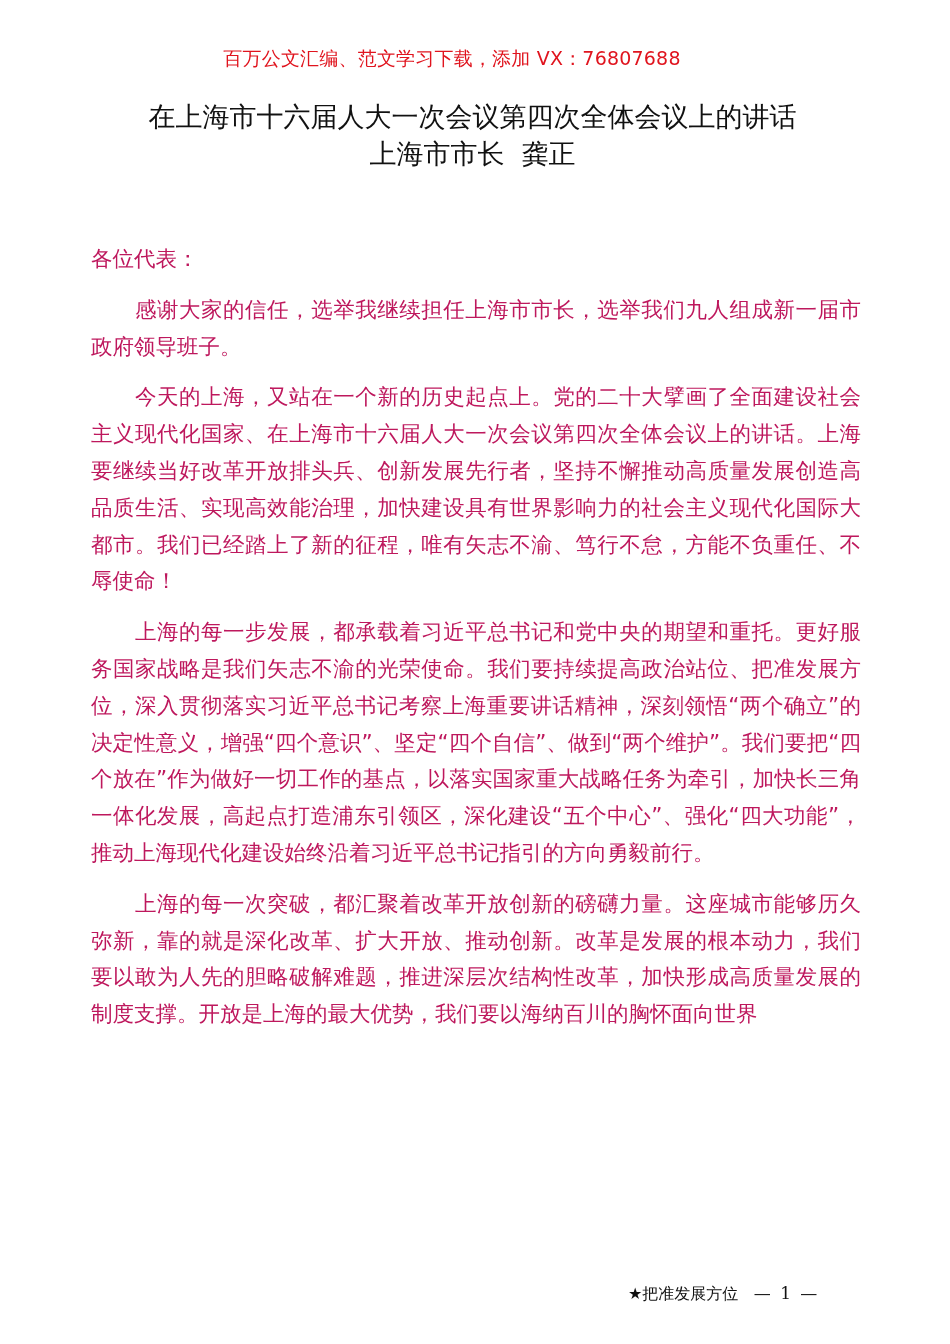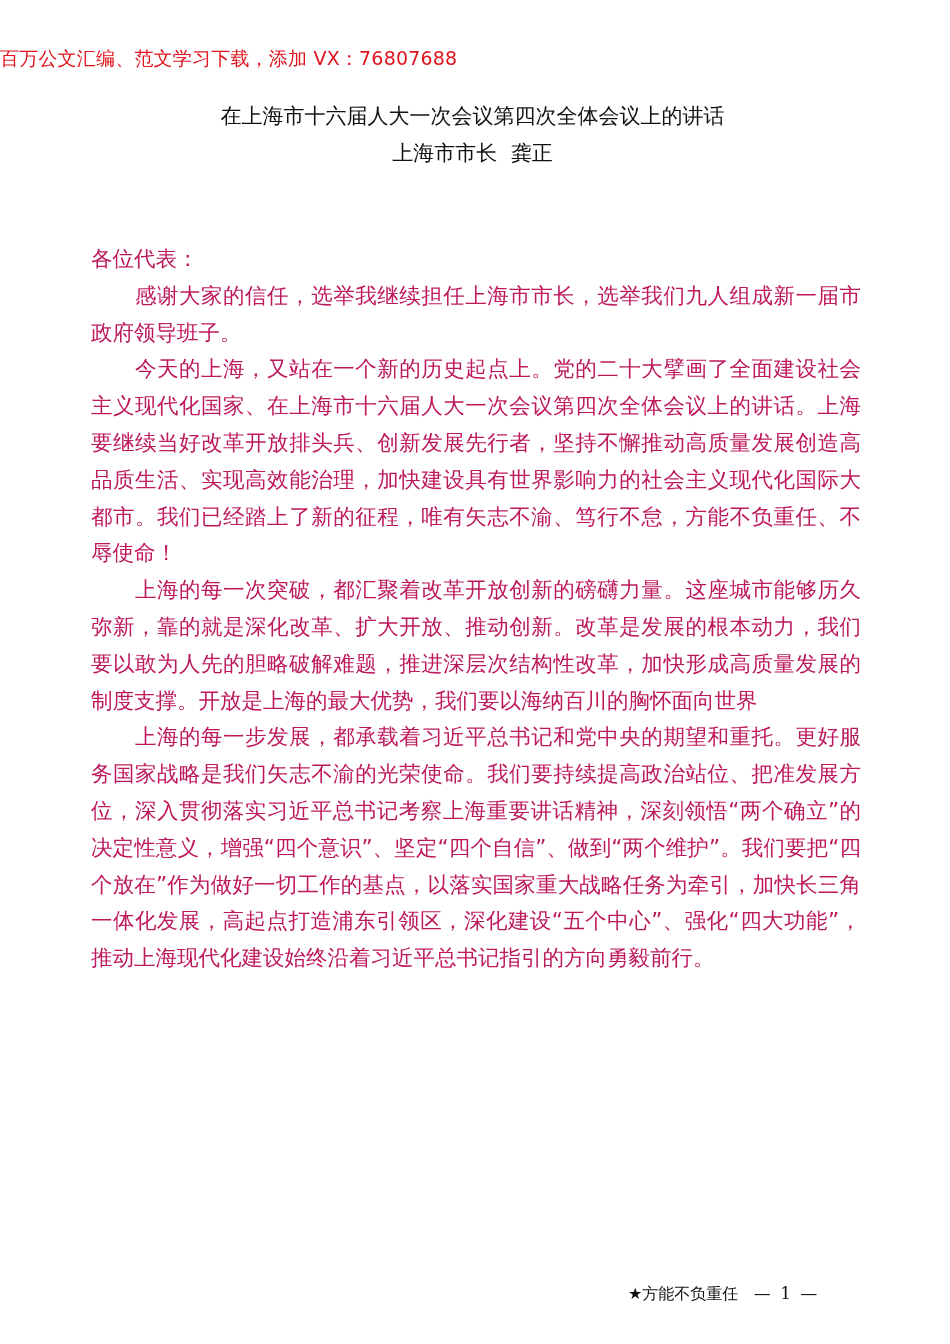--- a/index.html
+++ b/index.html
@@ -1,45 +1,45 @@
 <!DOCTYPE html>
 <html><head>
 <meta charset="utf-8">
 <style>
   html, body { margin:0; padding:0; background:#ffffff; }
   body { width:950px; height:1344px; position:relative; overflow:hidden;
          font-family:"DejaVu Sans","Liberation Sans",sans-serif; color:#111; }
-  .watermark { position:absolute; top:46px; left:0; width:904px; text-align:left;
+  .watermark { position:absolute; top:46px; left:0; width:904px; text-align:center;
                font-size:19px; color:#e0141e; letter-spacing:0.2px; }
   .title-block { position:absolute; top:98px; left:0; width:945px; text-align:center;
-                 font-size:21px; line-height:37px; color:#111; }
+                 font-size:27px; line-height:37px; color:#111; }
   .body { position:absolute; top:241px; left:91px; width:770px;
           font-size:21.5px; line-height:36.8px; color:#be185d; text-align:justify;
           text-justify:inter-character; }
   .body p { margin:0; }
-  .body p.indent { text-indent:44px; }
+  .body p.indent { text-indent:44px;margin-top:14px; }
   .footer { position:absolute; top:1283px; left:628px; font-size:17px; color:#111;
             font-family:"DejaVu Serif","Liberation Serif",serif; white-space:nowrap; }
   .footer .label { font-family:"DejaVu Sans","Liberation Sans",sans-serif; font-size:16px; }
   .footer .pg { margin-left:10px; letter-spacing:2px; }
 </style>
 </head>
 <body>
 
 <div class="watermark">百万公文汇编、范文学习下载，添加 VX：76807688</div>
 
 <div class="title-block">
   <div>在上海市十六届人大一次会议第四次全体会议上的讲话</div>
   <div style="white-space:pre;">上海市市长  龚正</div>
 </div>
 
 <div class="body">
   <p>各位代表：</p>
   <p class="indent">感谢大家的信任，选举我继续担任上海市市长，选举我们九人组成新一届市政府领导班子。</p>
   <p class="indent">今天的上海，又站在一个新的历史起点上。党的二十大擘画了全面建设社会主义现代化国家、在上海市十六届人大一次会议第四次全体会议上的讲话。上海要继续当好改革开放排头兵、创新发展先行者，坚持不懈推动高质量发展创造高品质生活、实现高效能治理，加快建设具有世界影响力的社会主义现代化国际大都市。我们已经踏上了新的征程，唯有矢志不渝、笃行不怠，方能不负重任、不辱使命！</p>
+  <p class="indent">上海的每一步发展，都承载着习近平总书记和党中央的期望和重托。更好服务国家战略是我们矢志不渝的光荣使命。我们要持续提高政治站位、把准发展方位，深入贯彻落实习近平总书记考察上海重要讲话精神，深刻领悟“两个确立”的决定性意义，增强“四个意识”、坚定“四个自信”、做到“两个维护”。我们要把“四个放在”作为做好一切工作的基点，以落实国家重大战略任务为牵引，加快长三角一体化发展，高起点打造浦东引领区，深化建设“五个中心”、强化“四大功能”，推动上海现代化建设始终沿着习近平总书记指引的方向勇毅前行。</p>
   <p class="indent">上海的每一次突破，都汇聚着改革开放创新的磅礴力量。这座城市能够历久弥新，靠的就是深化改革、扩大开放、推动创新。改革是发展的根本动力，我们要以敢为人先的胆略破解难题，推进深层次结构性改革，加快形成高质量发展的制度支撑。开放是上海的最大优势，我们要以海纳百川的胸怀面向世界</p>
-  <p class="indent">上海的每一步发展，都承载着习近平总书记和党中央的期望和重托。更好服务国家战略是我们矢志不渝的光荣使命。我们要持续提高政治站位、把准发展方位，深入贯彻落实习近平总书记考察上海重要讲话精神，深刻领悟“两个确立”的决定性意义，增强“四个意识”、坚定“四个自信”、做到“两个维护”。我们要把“四个放在”作为做好一切工作的基点，以落实国家重大战略任务为牵引，加快长三角一体化发展，高起点打造浦东引领区，深化建设“五个中心”、强化“四大功能”，推动上海现代化建设始终沿着习近平总书记指引的方向勇毅前行。</p>
 </div>
 
 <div class="footer">
-  <span class="label">★方能不负重任</span>
+  <span class="label">★把准发展方位</span>
   <span class="pg">— 1 —</span>
 </div>
 
 </body></html>

